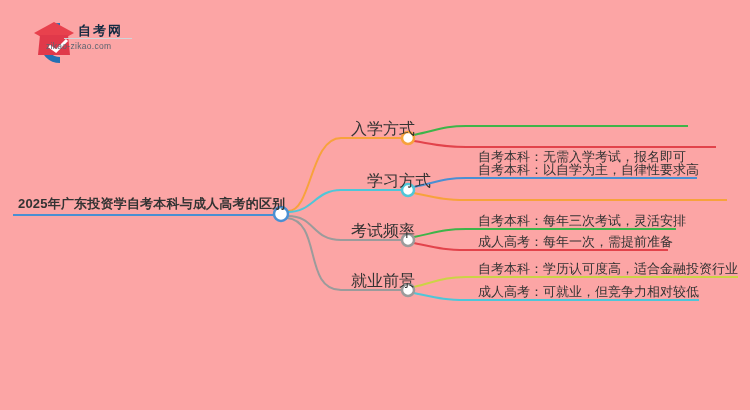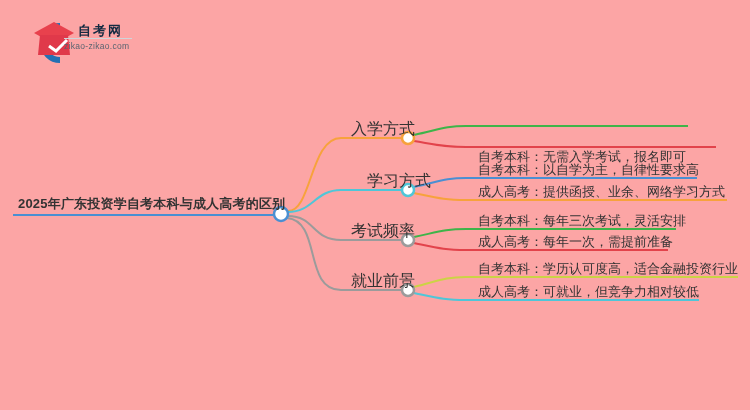--- a/index.html
+++ b/index.html
@@ -11,21 +11,21 @@
   .wires{position:absolute;left:0;top:0;}
   .txt{position:absolute;white-space:nowrap;color:#333;}
   .root-label{left:18px;top:195px;font-size:13px;font-weight:600;letter-spacing:.2px;}
   .branch-label{left:351px;font-size:16px;font-weight:500;}
   .leaf-label{left:478px;font-size:13px;}
   
   .logo{position:absolute;left:30px;top:12px;width:120px;height:48px;}
   .logo-icon{position:absolute;left:0;top:6px;}
   .brand-name{position:absolute;left:48px;top:10px;font-size:13px;font-weight:700;color:#142b42;letter-spacing:2px;}
   .brand-sep{position:absolute;left:34px;top:26px;width:68px;height:1px;background:#cfd4d9;}
-  .brand-domain{position:absolute;left:34px;top:29px;font-size:8.5px;color:#5a6470;letter-spacing:.3px;}
+  .brand-domain{position:absolute;left:16px;top:29px;font-size:8.5px;color:#5a6470;letter-spacing:.3px;}
 </style>
 </head>
 <body>
 
 <div class="canvas">
 
   <div class="logo">
     <svg class="logo-icon" width="46" height="46" viewBox="0 0 46 46">
       <path d="M30,8 A16.5,16.5 0 1 0 30,42" fill="none" stroke="#2470b3" stroke-width="6"></path>
       <polygon points="24,4 44,15 24,26 4,15" fill="#e8414d"></polygon>
@@ -67,19 +67,18 @@
 
   <div class="txt root-label">2025年广东投资学自考本科与成人高考的区别</div>
 
   <div class="txt branch-label" style="top:119px;">入学方式</div>
   <div class="txt branch-label" style="top:171px;margin-left:16px;">学习方式</div>
   <div class="txt branch-label" style="top:221px;">考试频率</div>
   <div class="txt branch-label" style="top:271px;">就业前景</div>
 
   <div class="txt leaf-label" style="top:109px;margin-top:39px;">自考本科：无需入学考试，报名即可</div>
   <div class="txt leaf-label" style="top:161px;">自考本科：以自学为主，自律性要求高</div>
-  <div class="txt leaf-label" style="top:183px;">成人高考：提供函授、业余、网络学习方式</div>
   <div class="txt leaf-label" style="top:212px;">自考本科：每年三次考试，灵活安排</div>
   <div class="txt leaf-label" style="top:233px;">成人高考：每年一次，需提前准备</div>
   <div class="txt leaf-label" style="top:260px;">自考本科：学历认可度高，适合金融投资行业</div>
   <div class="txt leaf-label" style="top:283px;">成人高考：可就业，但竞争力相对较低</div>
 
 </div>
 
 </body></html>

